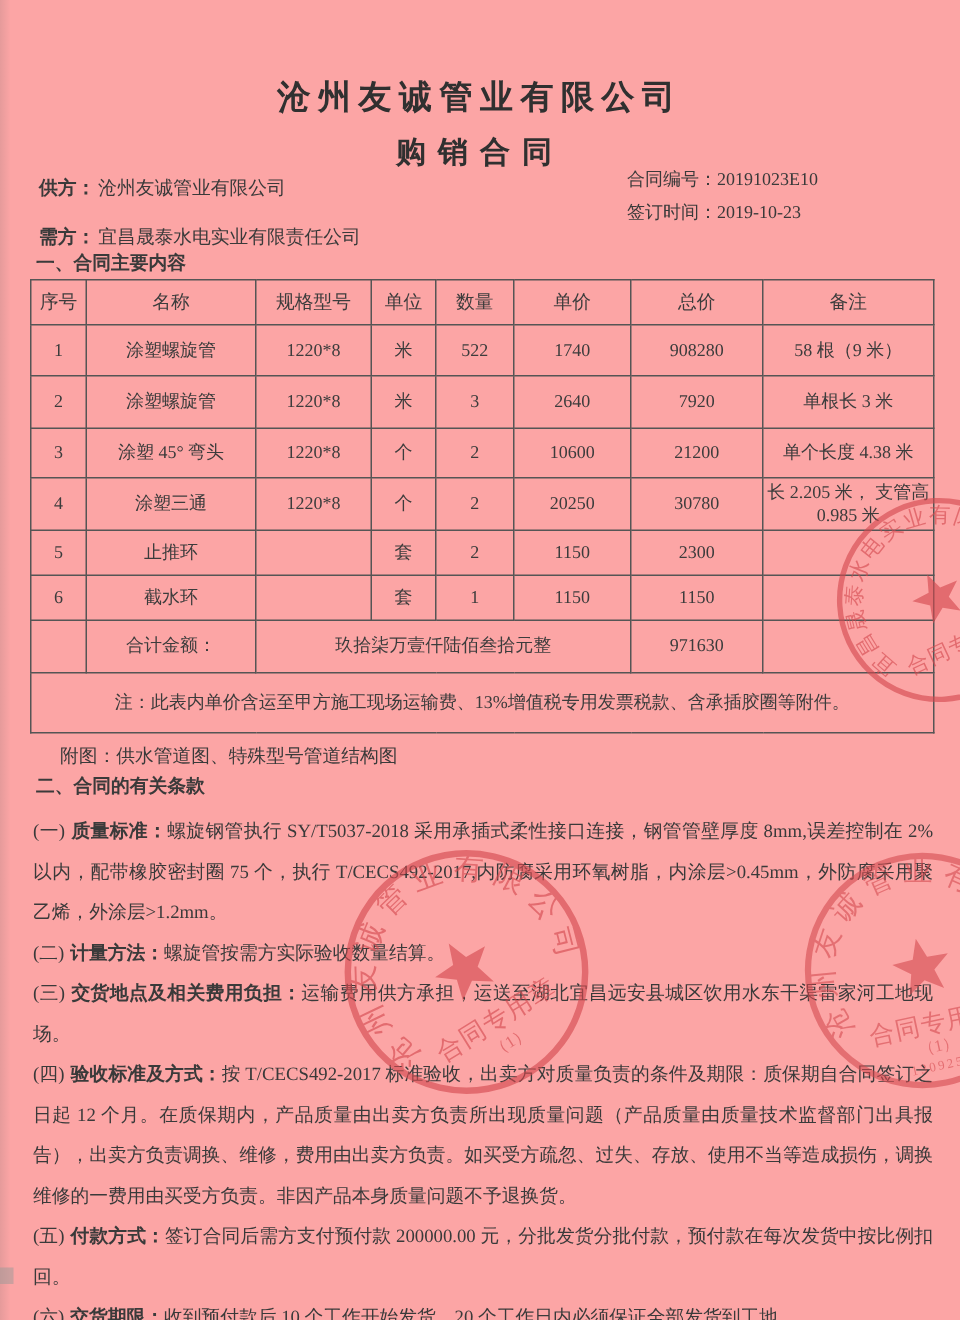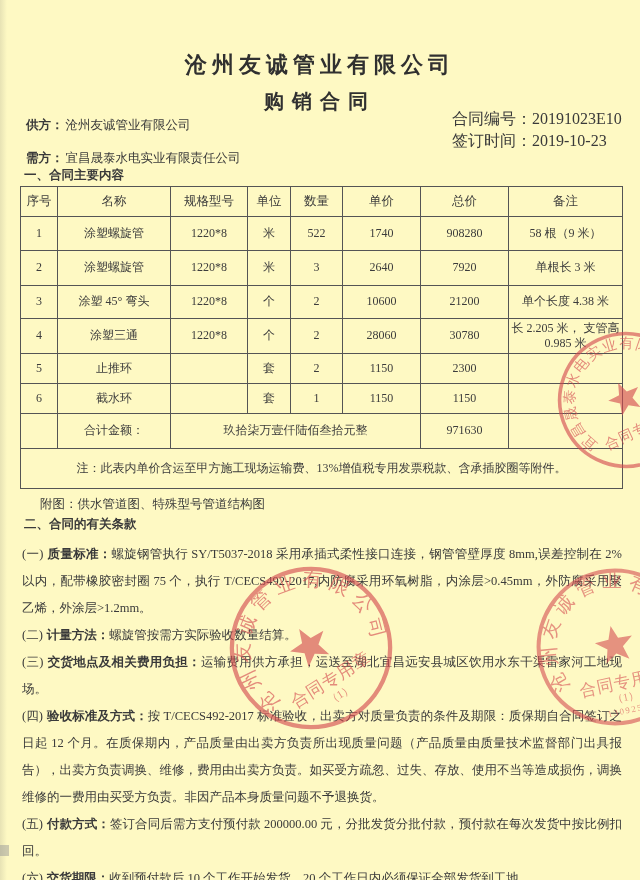--- a/index.html
+++ b/index.html
@@ -1,35 +1,35 @@
 <!DOCTYPE html>
 <html><head>
 <meta charset="utf-8">
 <style>
   html,body{margin:0;padding:0;}
   .page{
     position:relative;
     width:640px;height:880px;
-    background:#fef9c3;
+    background:#fca5a5;
     overflow:hidden;
     font-family:"Liberation Serif","DejaVu Serif",serif;
     color:#3a3a3a;
   }
   .scan-edge{position:absolute;left:0;top:0;width:7px;height:100%;
     background:linear-gradient(90deg,rgba(90,90,90,.14),rgba(0,0,0,0));}
   .speck{position:absolute;left:0;top:845px;width:9px;height:11px;background:#9a9a98;opacity:.5;}
   .t1{position:absolute;top:50px;left:0;width:100%;text-align:center;
     font-size:22px;font-weight:bold;letter-spacing:5px;color:#303030;}
   .t2{position:absolute;top:88px;left:0;width:100%;text-align:center;
     font-size:20px;font-weight:bold;letter-spacing:8px;color:#303030;font-family:Liberation Mono, monospace;}
   .party{position:absolute;left:26px;font-size:12.5px;}
   .party .plabel{font-weight:600;margin-right:2px;}
   .supplier{top:117px;}
   .buyer{top:150px;}
-  .meta{position:absolute;left:418px;top:108px;font-size:16px;line-height:22px;margin-left:34px;}
+  .meta{position:absolute;left:418px;top:108px;font-size:12px;line-height:22px;}
   .sec-heading{position:absolute;left:24px;font-size:12.5px;font-weight:600;}
   .s1{top:167px;}
   .s2{top:516px;}
   table.items{
     position:absolute;left:20px;top:186px;width:602px;
     border-collapse:collapse;table-layout:fixed;
     font-size:12px;color:#3c3c3c;
   }
   table.items td,table.items th{
     border:1px solid #555;
@@ -126,21 +126,21 @@
       <td>10600</td>
       <td>21200</td>
       <td>单个长度 4.38 米</td>
     </tr>
     <tr style="height:35px">
       <td>4</td>
       <td>涂塑三通</td>
       <td>1220*8</td>
       <td>个</td>
       <td>2</td>
-      <td>28060</td>
+      <td>20250</td>
       <td>30780</td>
       <td style="line-height:1.25">长 2.205 米， 支管高 0.985 米</td>
     </tr>
     <tr style="height:30px">
       <td>5</td>
       <td>止推环</td>
       <td></td>
       <td>套</td>
       <td>2</td>
       <td>1150</td>

